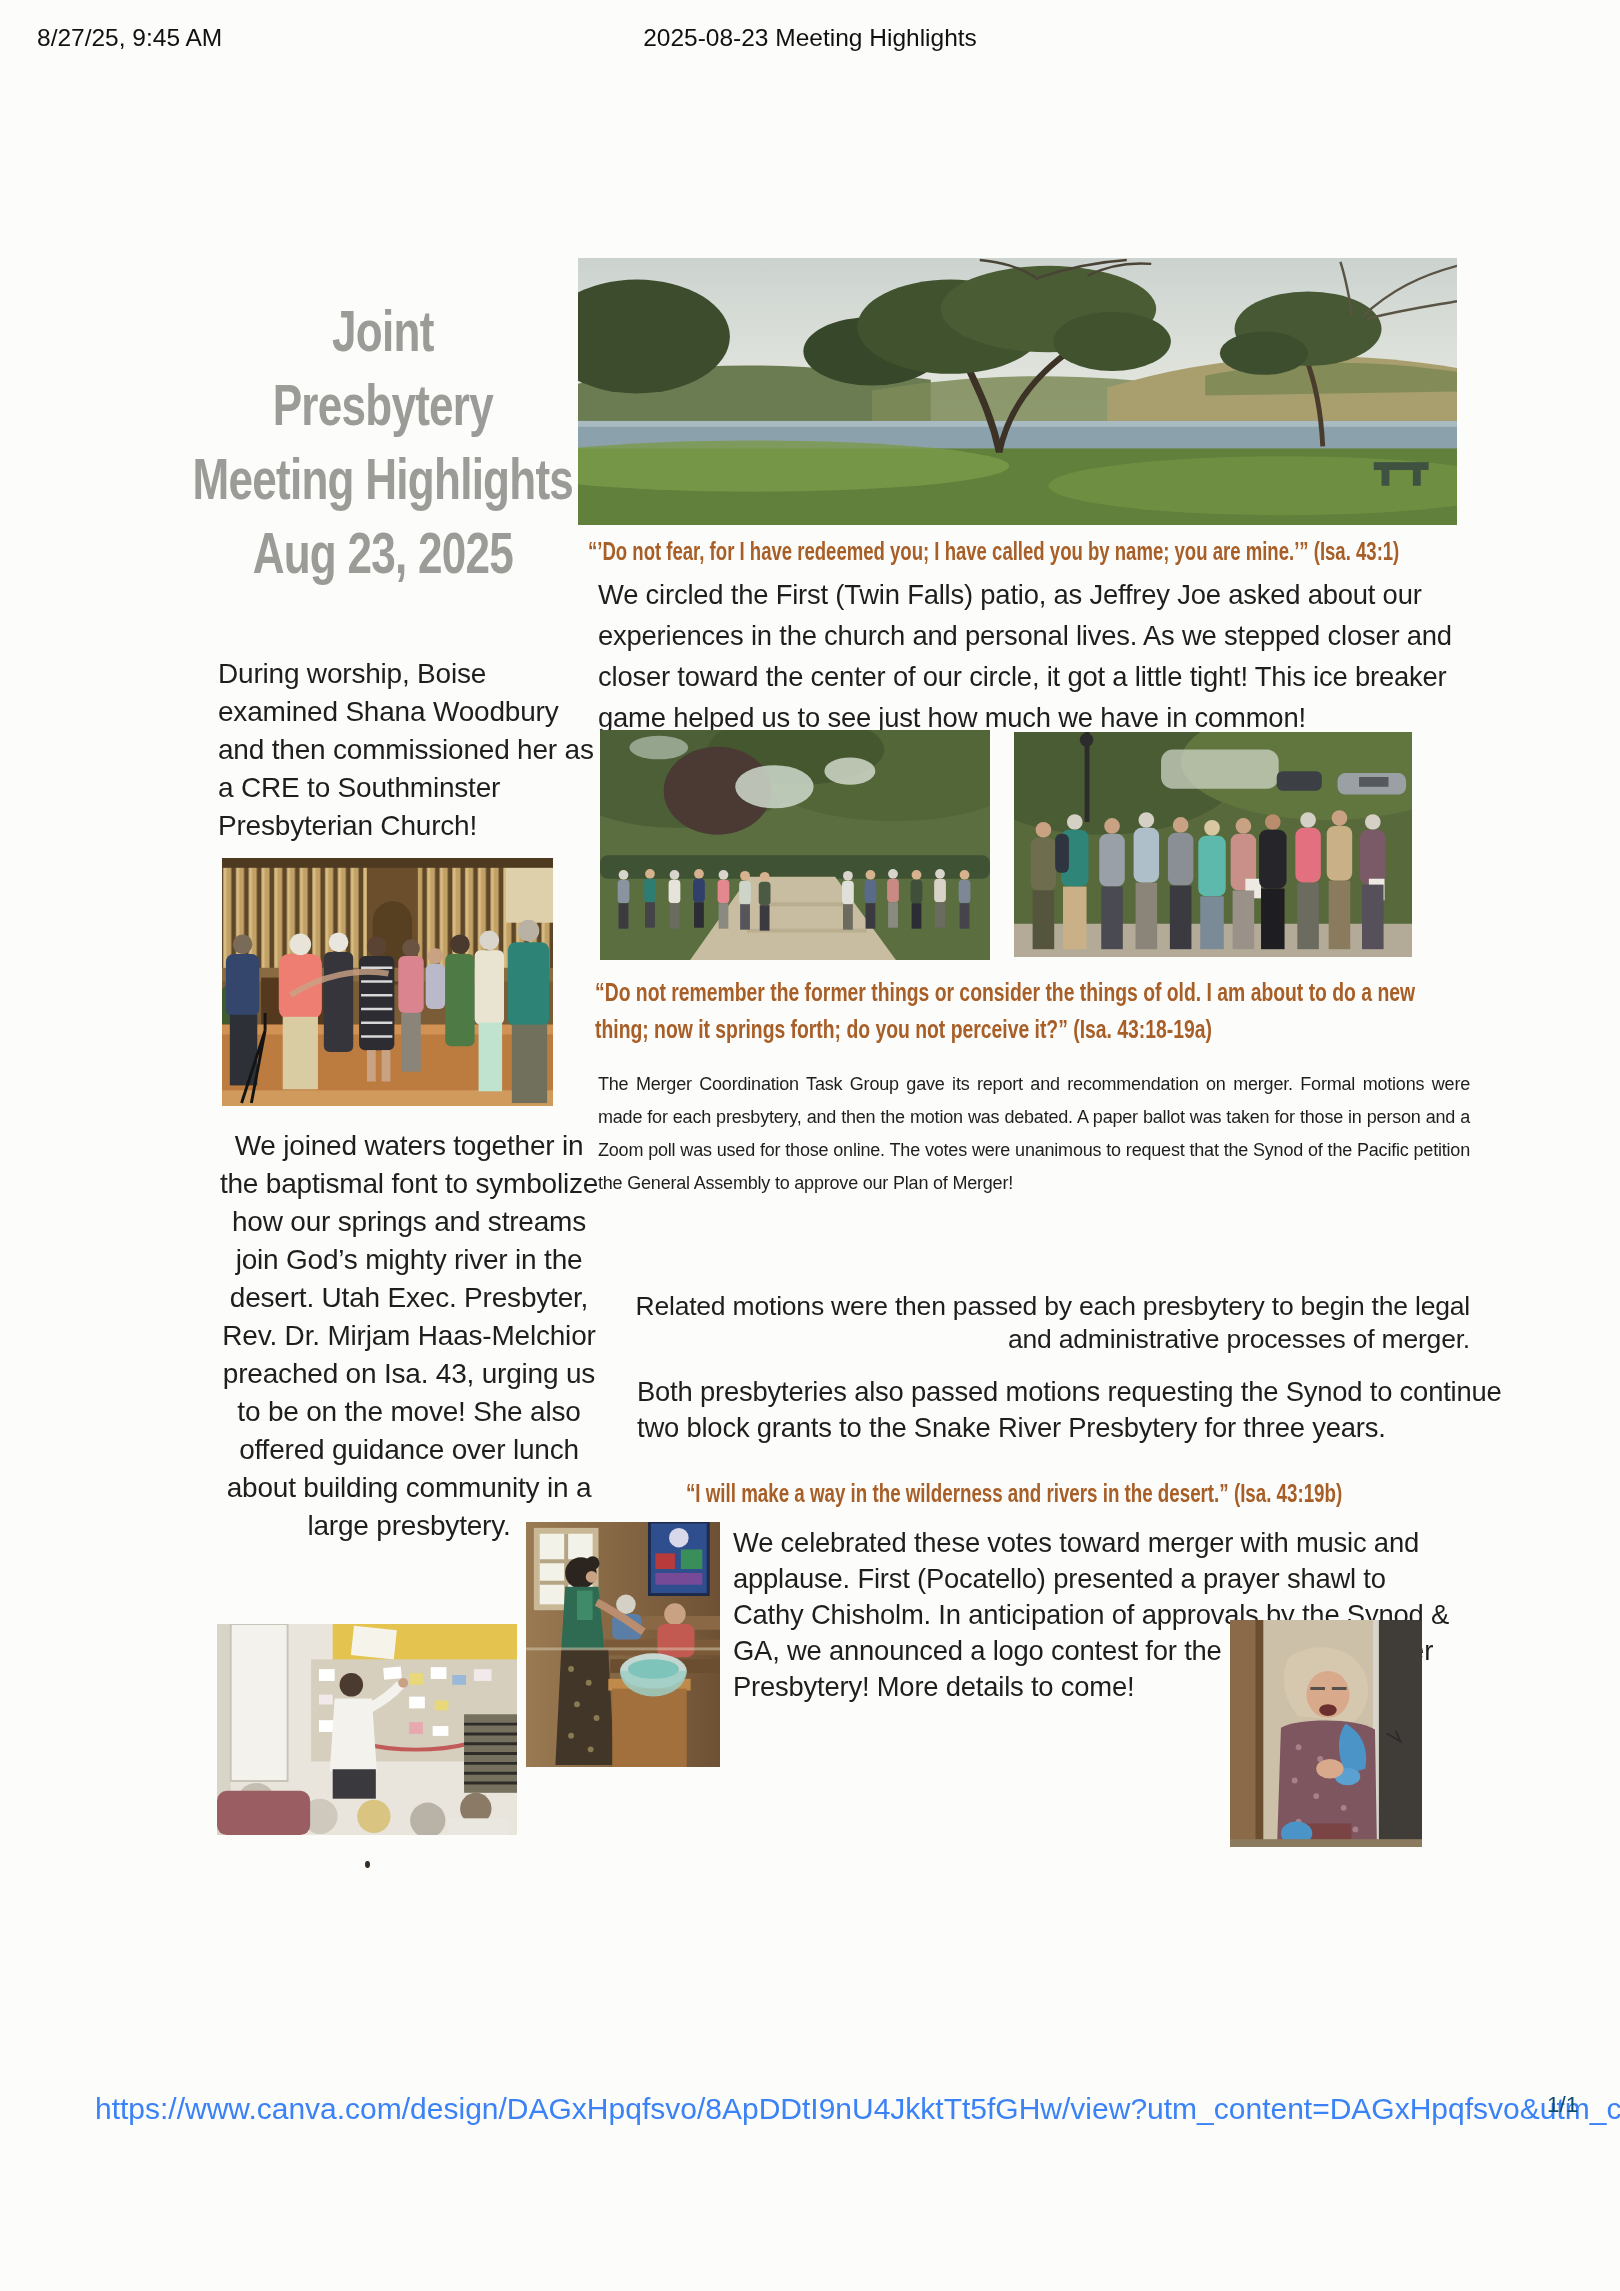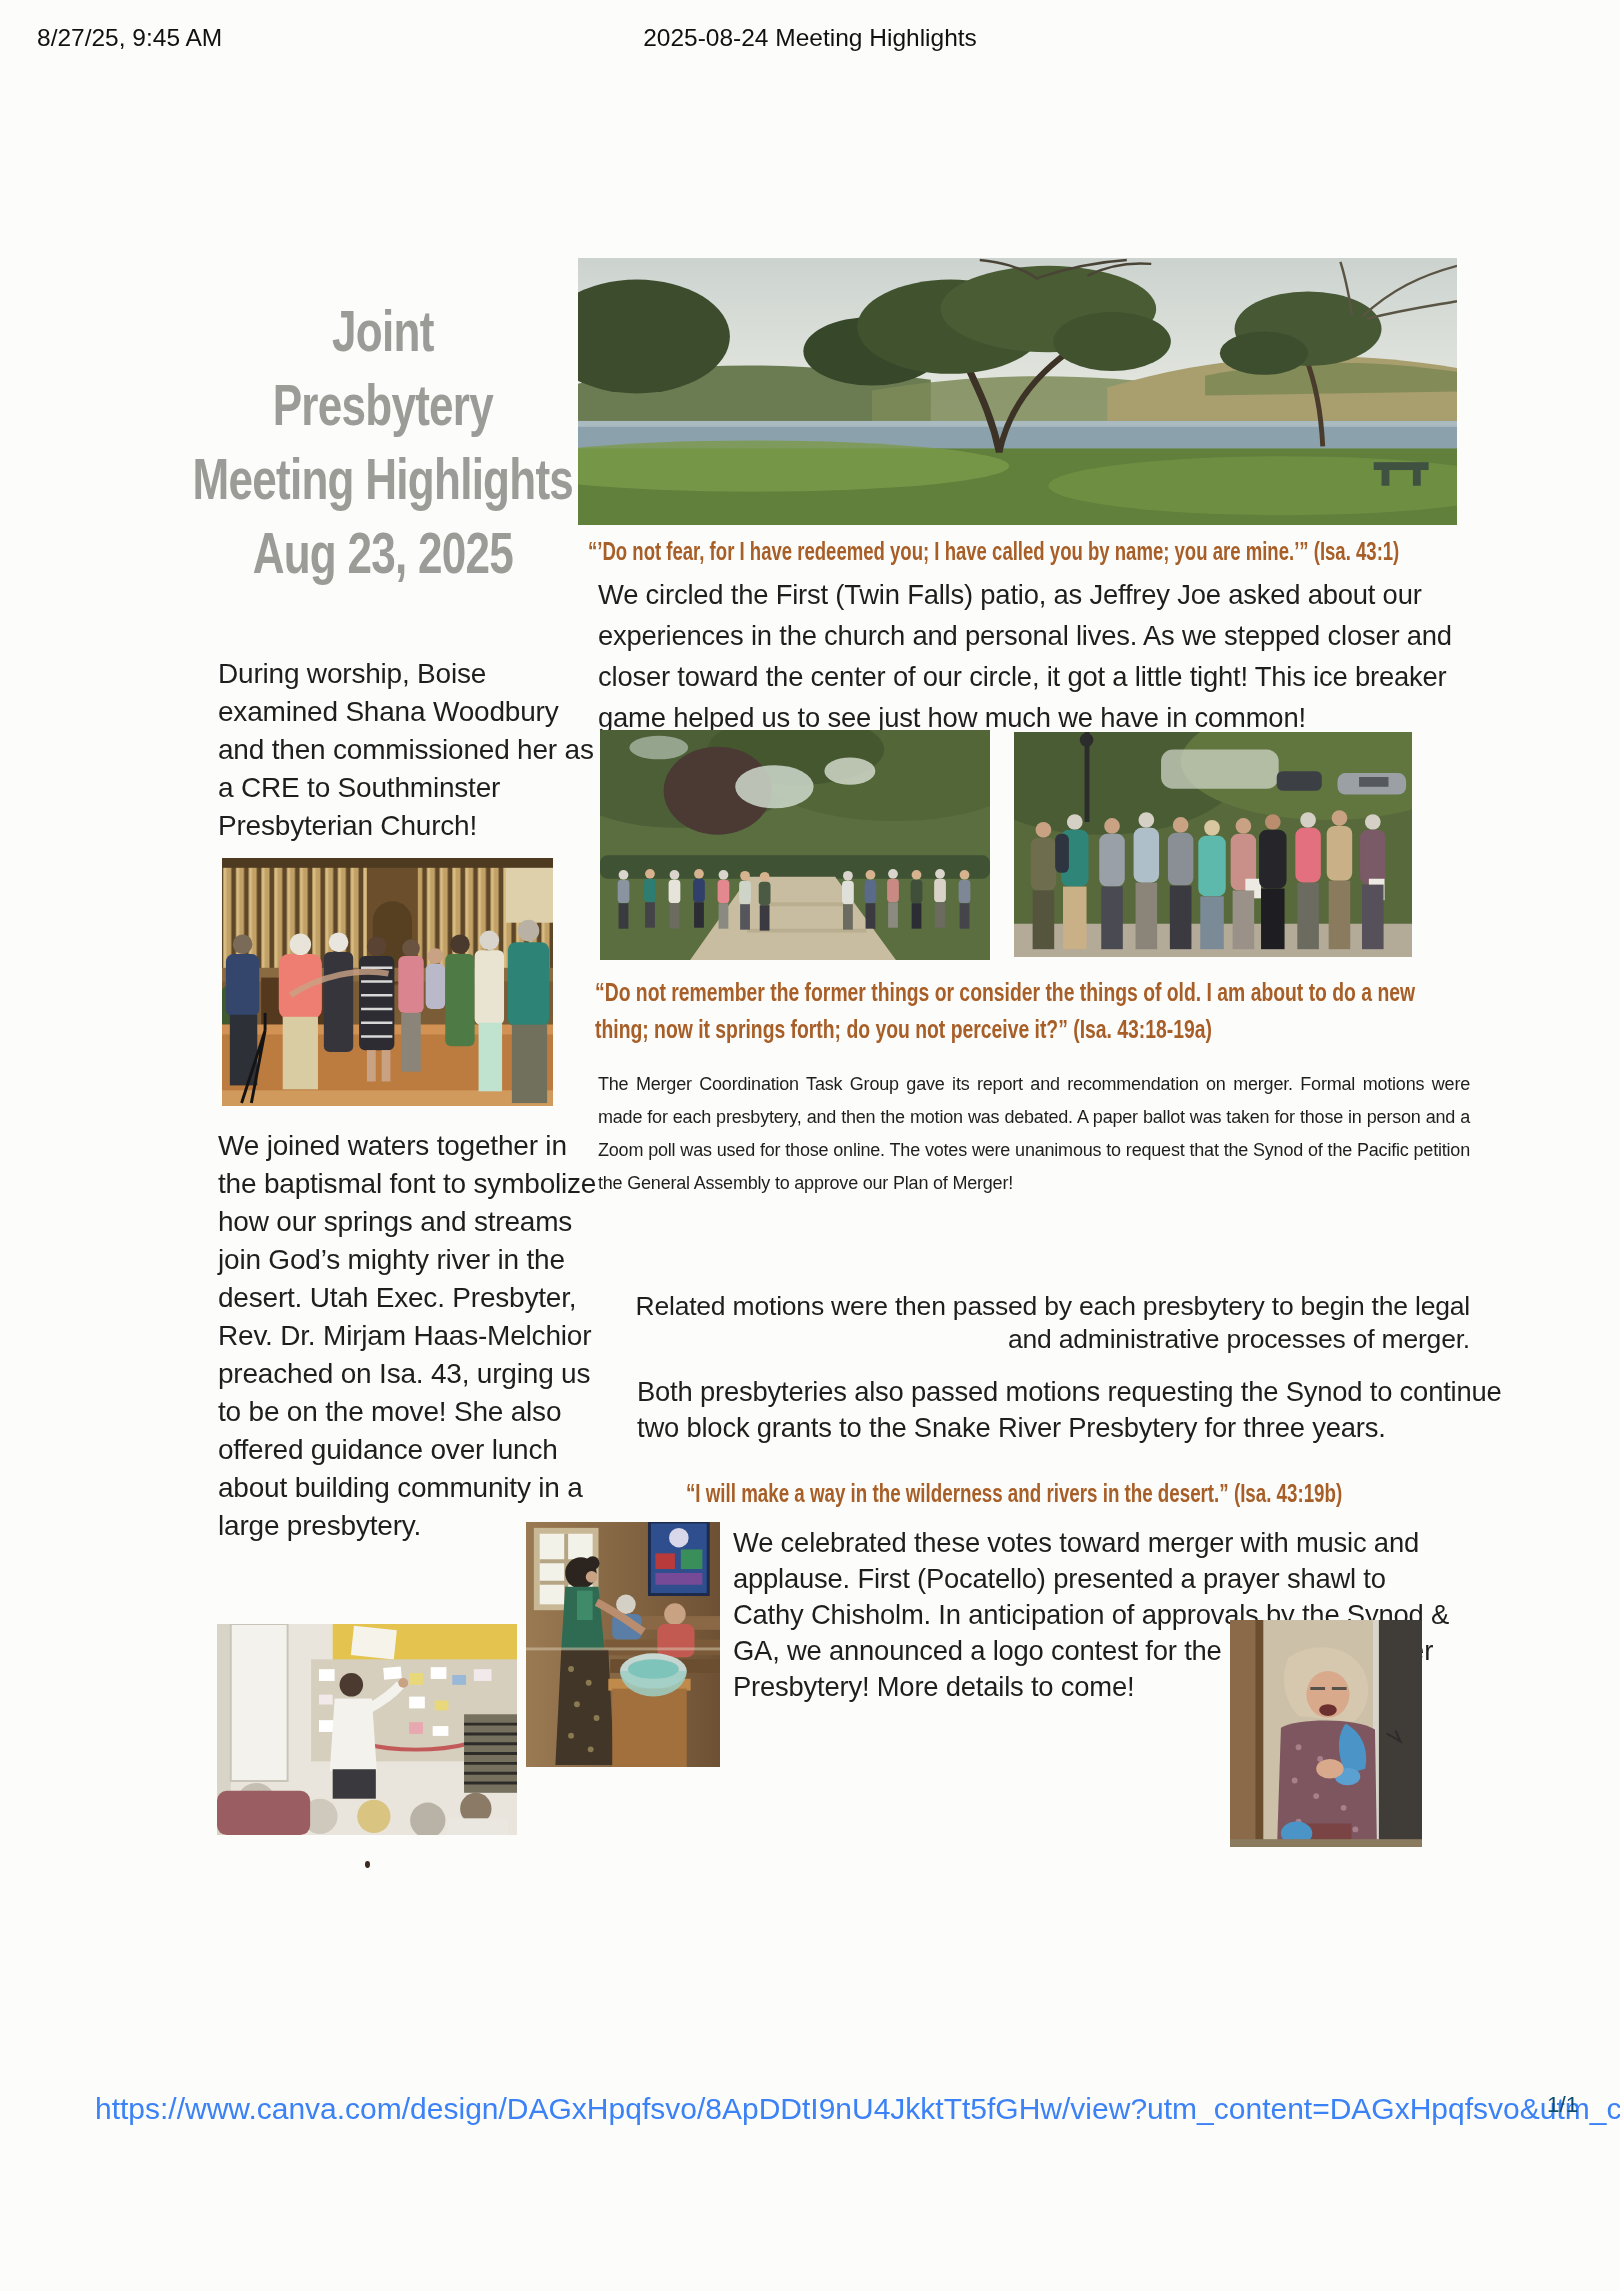--- a/index.html
+++ b/index.html
@@ -20,21 +20,21 @@
     font-size:58px;line-height:74px;font-weight:700;color:#9b9b97;
     transform:scaleX(0.76);transform-origin:0 0;letter-spacing:-1px;
   }
   
   .scripture{font-weight:700;color:#a75e27;transform-origin:0 0;}
   .scripture-1{left:588px;top:536px;width:1245px;font-size:26.5px;white-space:nowrap;transform:scaleX(0.70);}
   .scripture-2{left:595px;top:974px;width:1127px;font-size:26.5px;line-height:37px;transform:scaleX(0.73);}
   .scripture-3{left:686px;top:1479px;width:1039px;font-size:25.5px;white-space:nowrap;transform:scaleX(0.735);}
   
   .left-para-1{left:218px;top:655px;width:382px;font-size:28px;line-height:38px;letter-spacing:-0.2px;}
-  .left-para-2{left:218px;top:1127px;width:382px;font-size:28px;line-height:38px;letter-spacing:-0.2px;}
+  .left-para-2{left:218px;top:1127px;width:382px;font-size:28px;line-height:38px;letter-spacing:-0.2px;text-align:center;}
   .body-para-1{left:598px;top:574px;width:912px;font-size:27.4px;line-height:41px;letter-spacing:-0.2px;}
   .body-para-2{left:598px;top:1068px;width:872px;font-size:18px;line-height:33px;text-align:justify;letter-spacing:-0.2px;}
   .body-para-3{left:598px;top:1290px;width:872px;font-size:26.5px;line-height:33px;letter-spacing:-0.2px;text-align:right;}
   .body-para-4{left:606px;top:1374px;width:867px;font-size:27.4px;line-height:36px;letter-spacing:-0.2px;margin-left:31px;}
   .body-para-5{left:733px;top:1525px;width:716px;font-size:27.4px;line-height:36px;letter-spacing:-0.2px;}
   
   .photo{display:block;}
   .photo svg{display:block;width:100%;height:100%;}
   .photo-river{left:578px;top:258px;width:879px;height:267px;}
   .photo-group-left{left:600px;top:730px;width:390px;height:230px;}
@@ -44,21 +44,21 @@
   .photo-font{left:526px;top:1522px;width:194px;height:245px;}
   .photo-laughing{left:1230px;top:1620px;width:192px;height:227px;}
   .scan-dot{left:365px;top:1861px;width:4.9px;height:6.9px;background:#3a2c20;border-radius:50%;}
 </style>
 </head>
 <body>
 
 <div class="sheet">
 
   <div class="abs print-header-date">8/27/25, 9:45 AM</div>
-  <div class="abs print-header-title">2025-08-24 Meeting Highlights</div>
+  <div class="abs print-header-title">2025-08-23 Meeting Highlights</div>
 
   <div class="abs nl-title">
     <div>Joint</div>
     <div>Presbytery</div>
     <div>Meeting Highlights</div>
     <div>Aug 23, 2025</div>
   </div>
 
   <div class="abs photo photo-river">
     <svg viewBox="0 0 897 272" preserveAspectRatio="none" aria-hidden="true">

